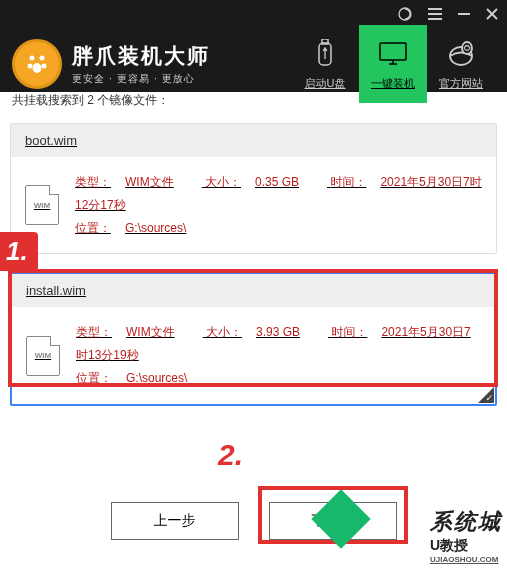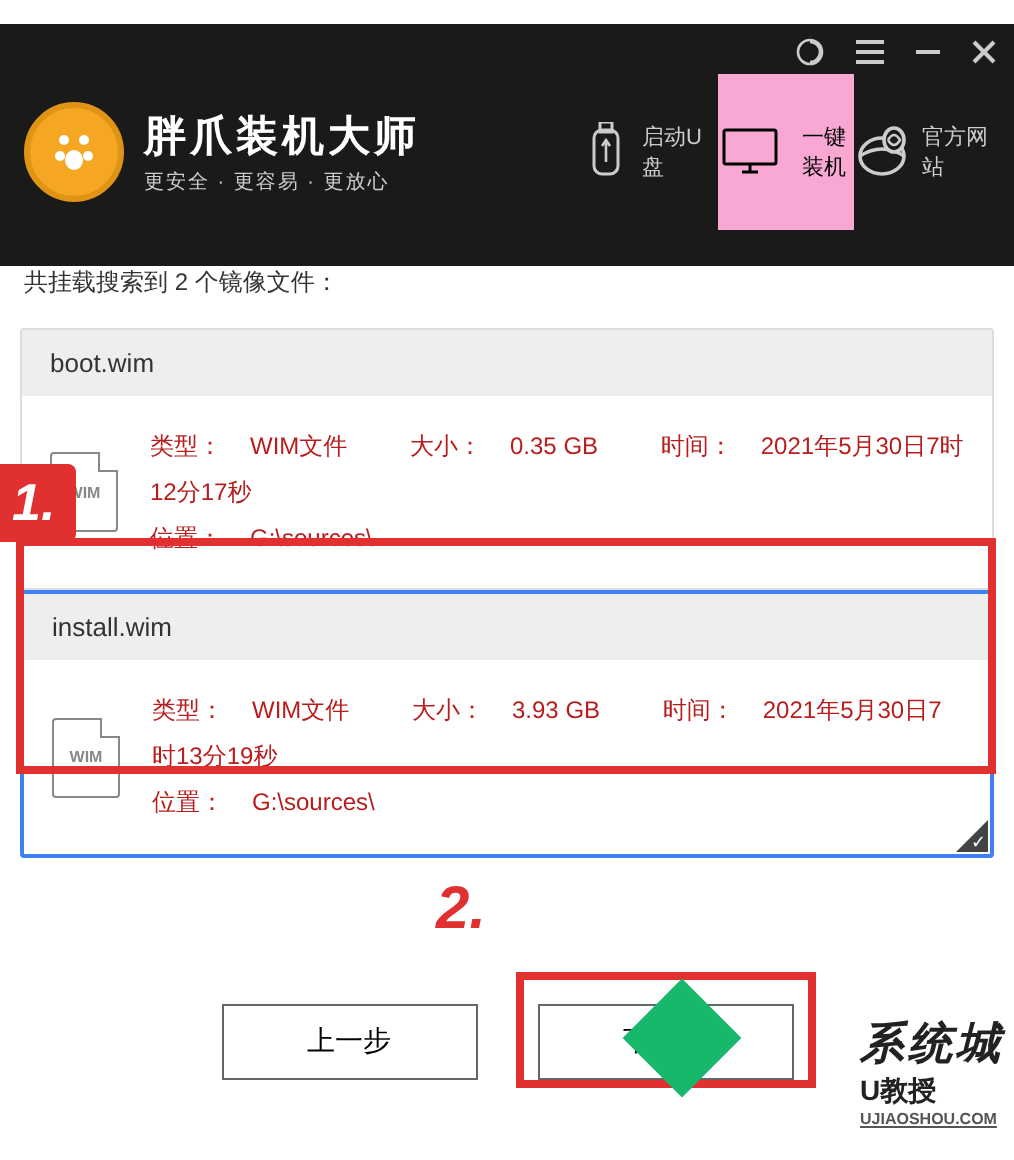--- a/index.html
+++ b/index.html
@@ -1,38 +1,38 @@
 <!DOCTYPE html>
 <html><head>
   <meta charset="utf-8">
   <style>
     * { margin: 0; padding: 0; box-sizing: border-box; }
     body { width: 507px; height: 580px; font-family: "Microsoft YaHei", sans-serif; background: #fff; position: relative; overflow: hidden; }
     
-    .header { background: #1a1a1a; height: 121px; position: relative; margin-top: 12px; }
+    .header { background: #1a1a1a; height: 92px; position: relative; }
     .titlebar { display: flex; justify-content: flex-end; align-items: center; height: 24px; padding: 4px 8px 0; gap: 14px; }
     .titlebar-icon { color: #ddd; cursor: pointer; display: flex; align-items: center; justify-content: center; }
     
     .header-main { display: flex; align-items: center; height: 88px; padding: 0 12px 8px; }
     .logo-section { display: flex; align-items: center; gap: 10px; flex: 1; }
     .logo-circle { width: 50px; height: 50px; border-radius: 50%; background: #f5a623; border: 3px solid #e09416; display: flex; align-items: center; justify-content: center; }
     .logo-inner { width: 24px; height: 24px; }
     .app-title { color: #fff; }
     .app-title-main { font-size: 21px; font-weight: bold; letter-spacing: 2px; }
     .app-title-sub { font-size: 10px; color: #ccc; letter-spacing: 1px; margin-top: 2px; }
     
     .nav { display: flex; gap: 0; }
-    .nav-item { width: 68px; height: 78px; display: flex; flex-direction: row; align-items: center; justify-content: center; gap: 6px; cursor: pointer; color: #ccc; font-size: 11px; }
-    .nav-item.active { background: #f9a8d4; color: #000; text-align: center; }
+    .nav-item { width: 68px; height: 78px; display: flex; flex-direction: column; align-items: center; justify-content: center; gap: 6px; cursor: pointer; color: #ccc; font-size: 11px; text-decoration: underline; }
+    .nav-item.active { background: #22c55e; color: #000; text-align: center; }
     .nav-item .icon-box { height: 32px; display: flex; align-items: center; justify-content: center; }
     
     .content { padding: 0 10px; }
     .summary { font-size: 12px; color: #333; margin-bottom: 14px; padding-left: 2px; }
     
-    .file-card { border: 1px solid #ddd; border-radius: 2px; margin-bottom: 0; background: #fff; position: relative; }
+    .file-card { border: 1px solid #ddd; border-radius: 2px; margin-bottom: 18px; background: #fff; position: relative; text-decoration: underline; }
     .file-card.selected { border: 2px solid #3b82f6; }
     .file-header { background: #eee; padding: 9px 14px; font-size: 13px; color: #333; }
     .file-body { display: flex; padding: 14px; gap: 16px; align-items: center; }
     .file-icon { width: 34px; height: 40px; border: 1.5px solid #888; border-radius: 2px; position: relative; display: flex; align-items: center; justify-content: center; flex-shrink: 0; }
     .file-icon::before { content: ''; position: absolute; top: -1px; right: -1px; width: 9px; height: 9px; background: #fff; border-left: 1.5px solid #888; border-bottom: 1.5px solid #888; }
     .file-icon-label { font-size: 8px; color: #888; font-weight: bold; }
     .file-meta { font-size: 12px; color: #b91c1c; line-height: 1.9; }
     .file-meta span { margin-right: 14px; }
     .corner-mark { position: absolute; bottom: 1px; right: 1px; width: 0; height: 0; border-style: solid; border-width: 0 0 16px 16px; border-color: transparent transparent #444 transparent; }
     .corner-mark::after { content: '✓'; position: absolute; bottom: -16px; right: 1px; color: #fff; font-size: 9px; }

